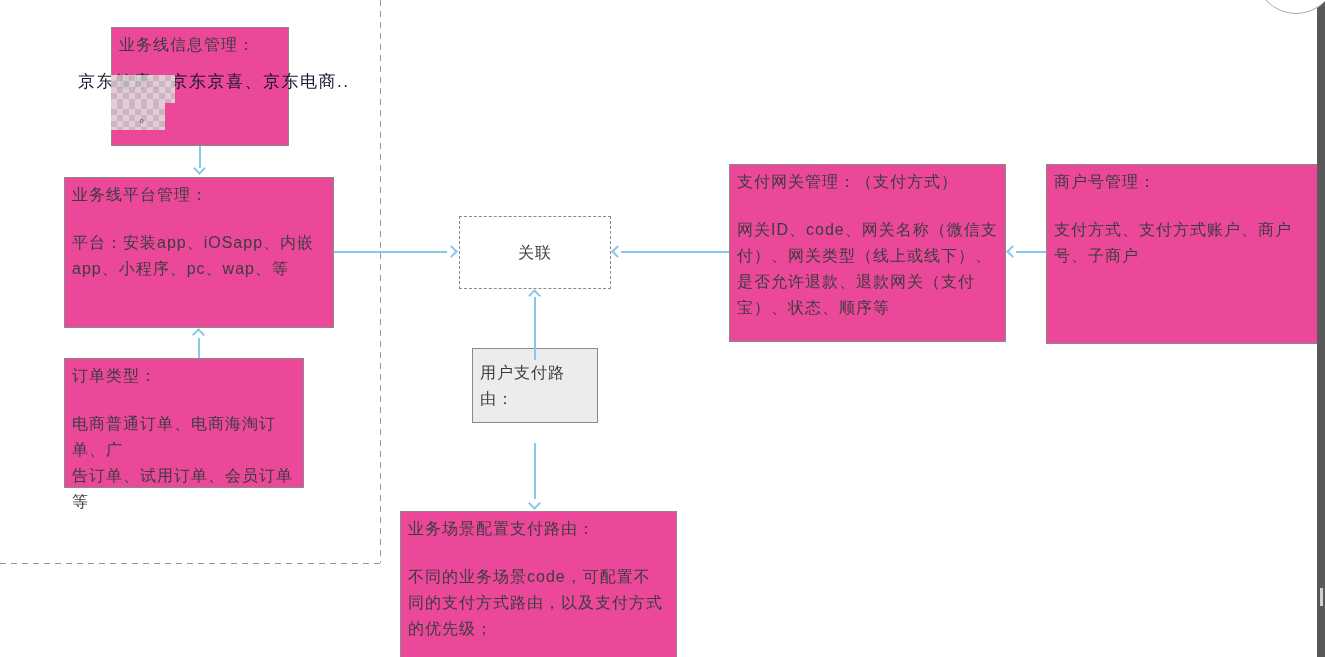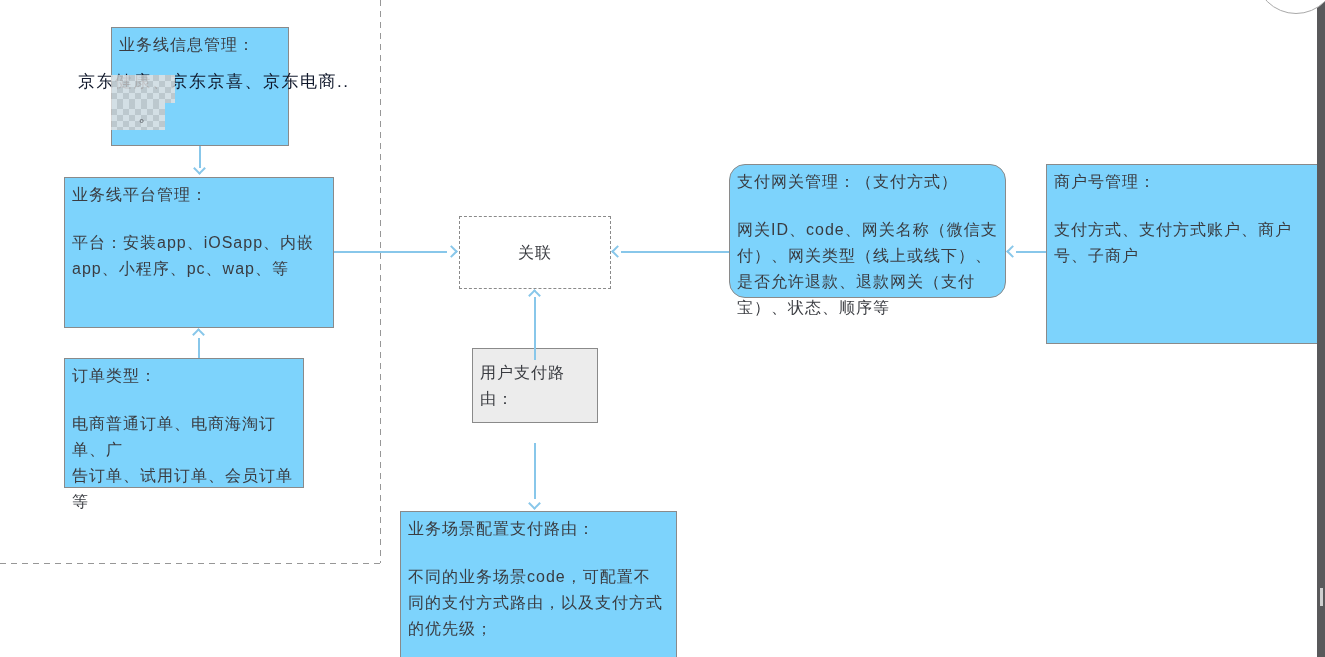--- a/index.html
+++ b/index.html
@@ -7,21 +7,21 @@
     position:relative;
     width:1325px;height:657px;
     overflow:hidden;
     background:#ffffff;
     font-family:"Liberation Sans","DejaVu Sans",sans-serif;
     color:#3a3c41;
   }
   .node{
     position:absolute;
     border:1px solid #8a8a8a;
-    background:#7dd3fc;
+    background:#ec4899;
     box-sizing:border-box;
     font-size:16px;
     line-height:26px;
     letter-spacing:1px;
     padding:4px 7px;
   }
   .node .title{white-space:nowrap;}
   .node .body{margin-top:22px;white-space:pre-line;}
   .assoc{
     border:1px dashed #8a8a8a;
@@ -115,21 +115,21 @@
     <div>用户支付路由：</div>
   </div>
 
   <div class="node" style="left:400px;top:511px;width:277px;height:160px;">
     <div class="title">业务场景配置支付路由：</div>
     <div class="body">不同的业务场景code，可配置不
 同的支付方式路由，以及支付方式
 的优先级；</div>
   </div>
 
-  <div class="node" style="left:729px;top:164px;width:277px;height:134px;border-radius:16px;">
+  <div class="node" style="left:729px;top:164px;width:277px;height:178px;">
     <div class="title">支付网关管理：（支付方式）</div>
     <div class="body">网关ID、code、网关名称（微信支
 付）、网关类型（线上或线下）、
 是否允许退款、退款网关（支付
 宝）、状态、顺序等</div>
   </div>
 
   <div class="node" style="left:1046px;top:164px;width:279px;height:180px;">
     <div class="title">商户号管理：</div>
     <div class="body">支付方式、支付方式账户、商户

